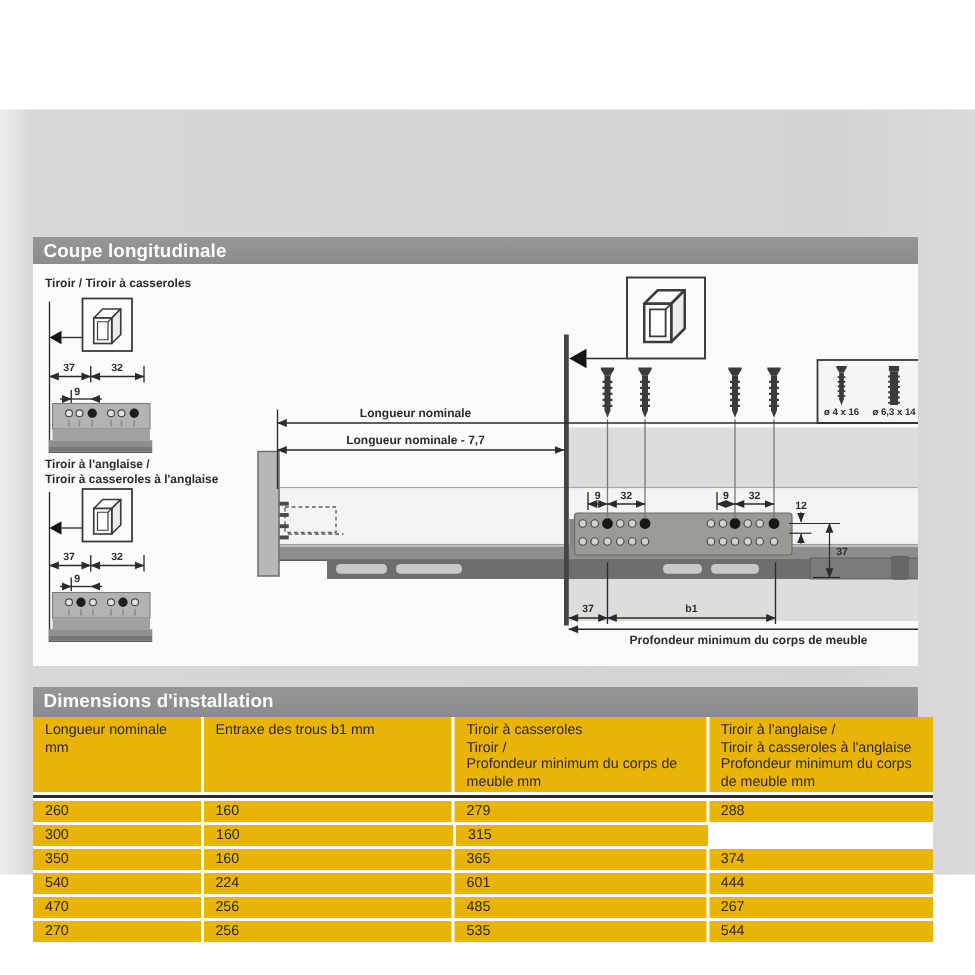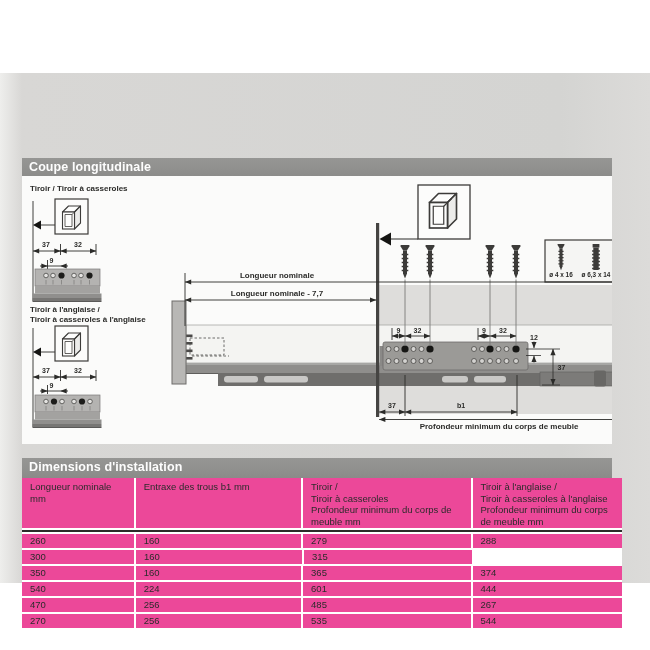--- a/index.html
+++ b/index.html
@@ -14,21 +14,21 @@
   #bar1{top:85px;}
   #bar2{top:385px;}
   .panel{position:absolute;left:22px;top:103px;width:590px;height:268px;background:#fbfbfa;}
   svg text{fill:#2b2b29;}
   .dl{font-size:7px;font-weight:bold;}
   .db{font-size:8px;font-weight:bold;}
   .ds{font-size:6.4px;font-weight:bold;}
   .tbl{position:absolute;left:22px;top:405px;width:600px;background:#fff;}
   .thead,.trow{display:flex;gap:2px;}
   .thead .cell{height:50px;padding:3px 8px 0 8px;font-size:9.5px;line-height:11.6px;}
-  .cell{background:#ec4899;box-sizing:border-box;}
+  .cell{background:#eab308;box-sizing:border-box;}
   .c1{width:112px;} .c2{width:166px;} .c3{width:168px;} .c4{width:150px;}
   .sep{height:2px;background:#2c2c2a;margin-top:2px;}
   .trow{margin-top:1.5px;}
   .trow .cell{height:14.5px;line-height:14.5px;font-size:9.5px;padding:0 0 0 8px;}
 </style>
 </head>
 <body>
 
 <div class="page">
 
@@ -306,22 +306,22 @@
 
   <div id="bar2" class="barhead">
     <span>Dimensions d'installation</span>
   </div>
 
   <div class="tbl">
     <div class="thead">
       <div class="cell c1">Longueur nominale mm</div>
       <div class="cell c2">Entraxe des trous b1 mm</div>
       <div class="cell c3">
+        <div>Tiroir à casseroles</div>
         <div>Tiroir /</div>
-        <div>Tiroir à casseroles</div>
         <div>Profondeur minimum du corps de meuble mm</div>
       </div>
       <div class="cell c4">
         <div>Tiroir à l'anglaise /</div>
         <div>Tiroir à casseroles à l'anglaise</div>
         <div>Profondeur minimum du corps de meuble mm</div>
       </div>
     </div>
     <div class="sep"></div>
     <div class="trow">

